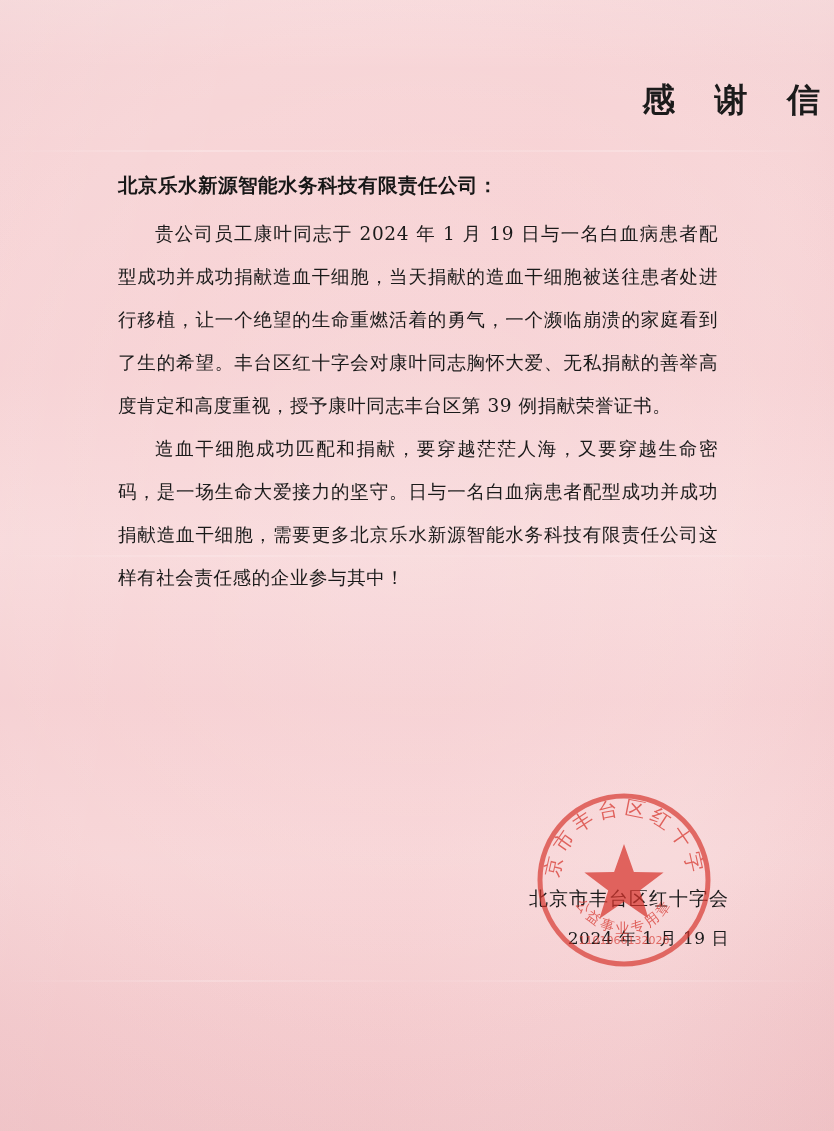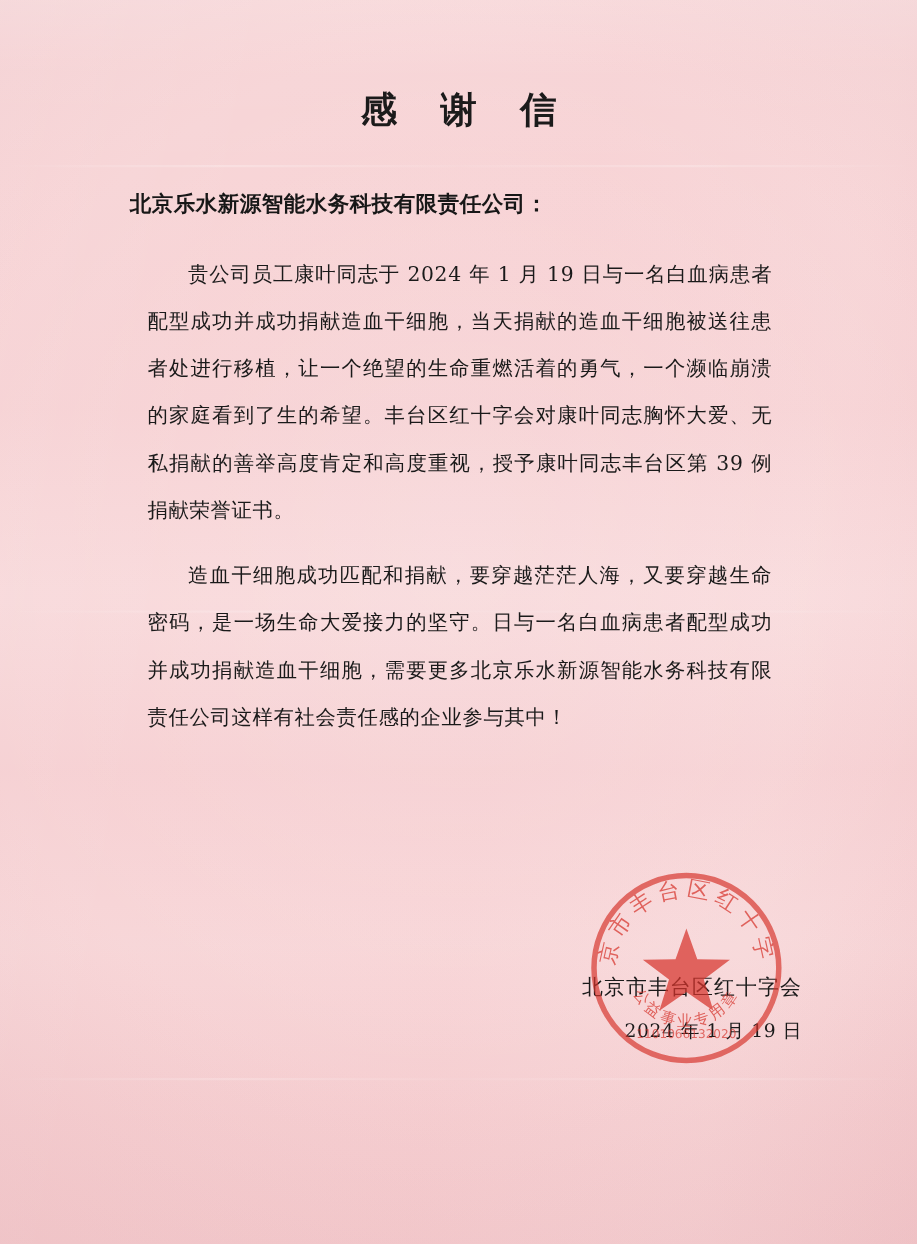--- a/index.html
+++ b/index.html
@@ -66,21 +66,21 @@
     position: absolute;
     inset: 0;
     padding: 0;
   }
 
   .doc-title {
     position: absolute;
     top: 78px;
     left: 0;
     width: 100%;
-    text-align: center;
+    text-align: right;
     font-size: 33px;
     font-weight: bold;
     letter-spacing: 14px;
     color: #1b1b1b;
     font-family: "DejaVu Serif", "Liberation Serif", serif;
     text-indent: 14px;
   }
 
   .salutation {
     position: absolute;
@@ -98,21 +98,21 @@
     top: 212px;
     left: 118px;
     width: 600px;
     font-size: 18.5px;
     line-height: 43px;
     color: #1a1a1a;
     text-align: justify;
     letter-spacing: 0.6px;
   }
   .body-text p {
-    margin: 16px;
+    margin: 0;
     text-indent: 2em;
   }
 
   .signature {
     position: absolute;
     right: 105px;
     top: 878px;
     text-align: right;
     font-size: 19px;
     color: #1a1a1a;

